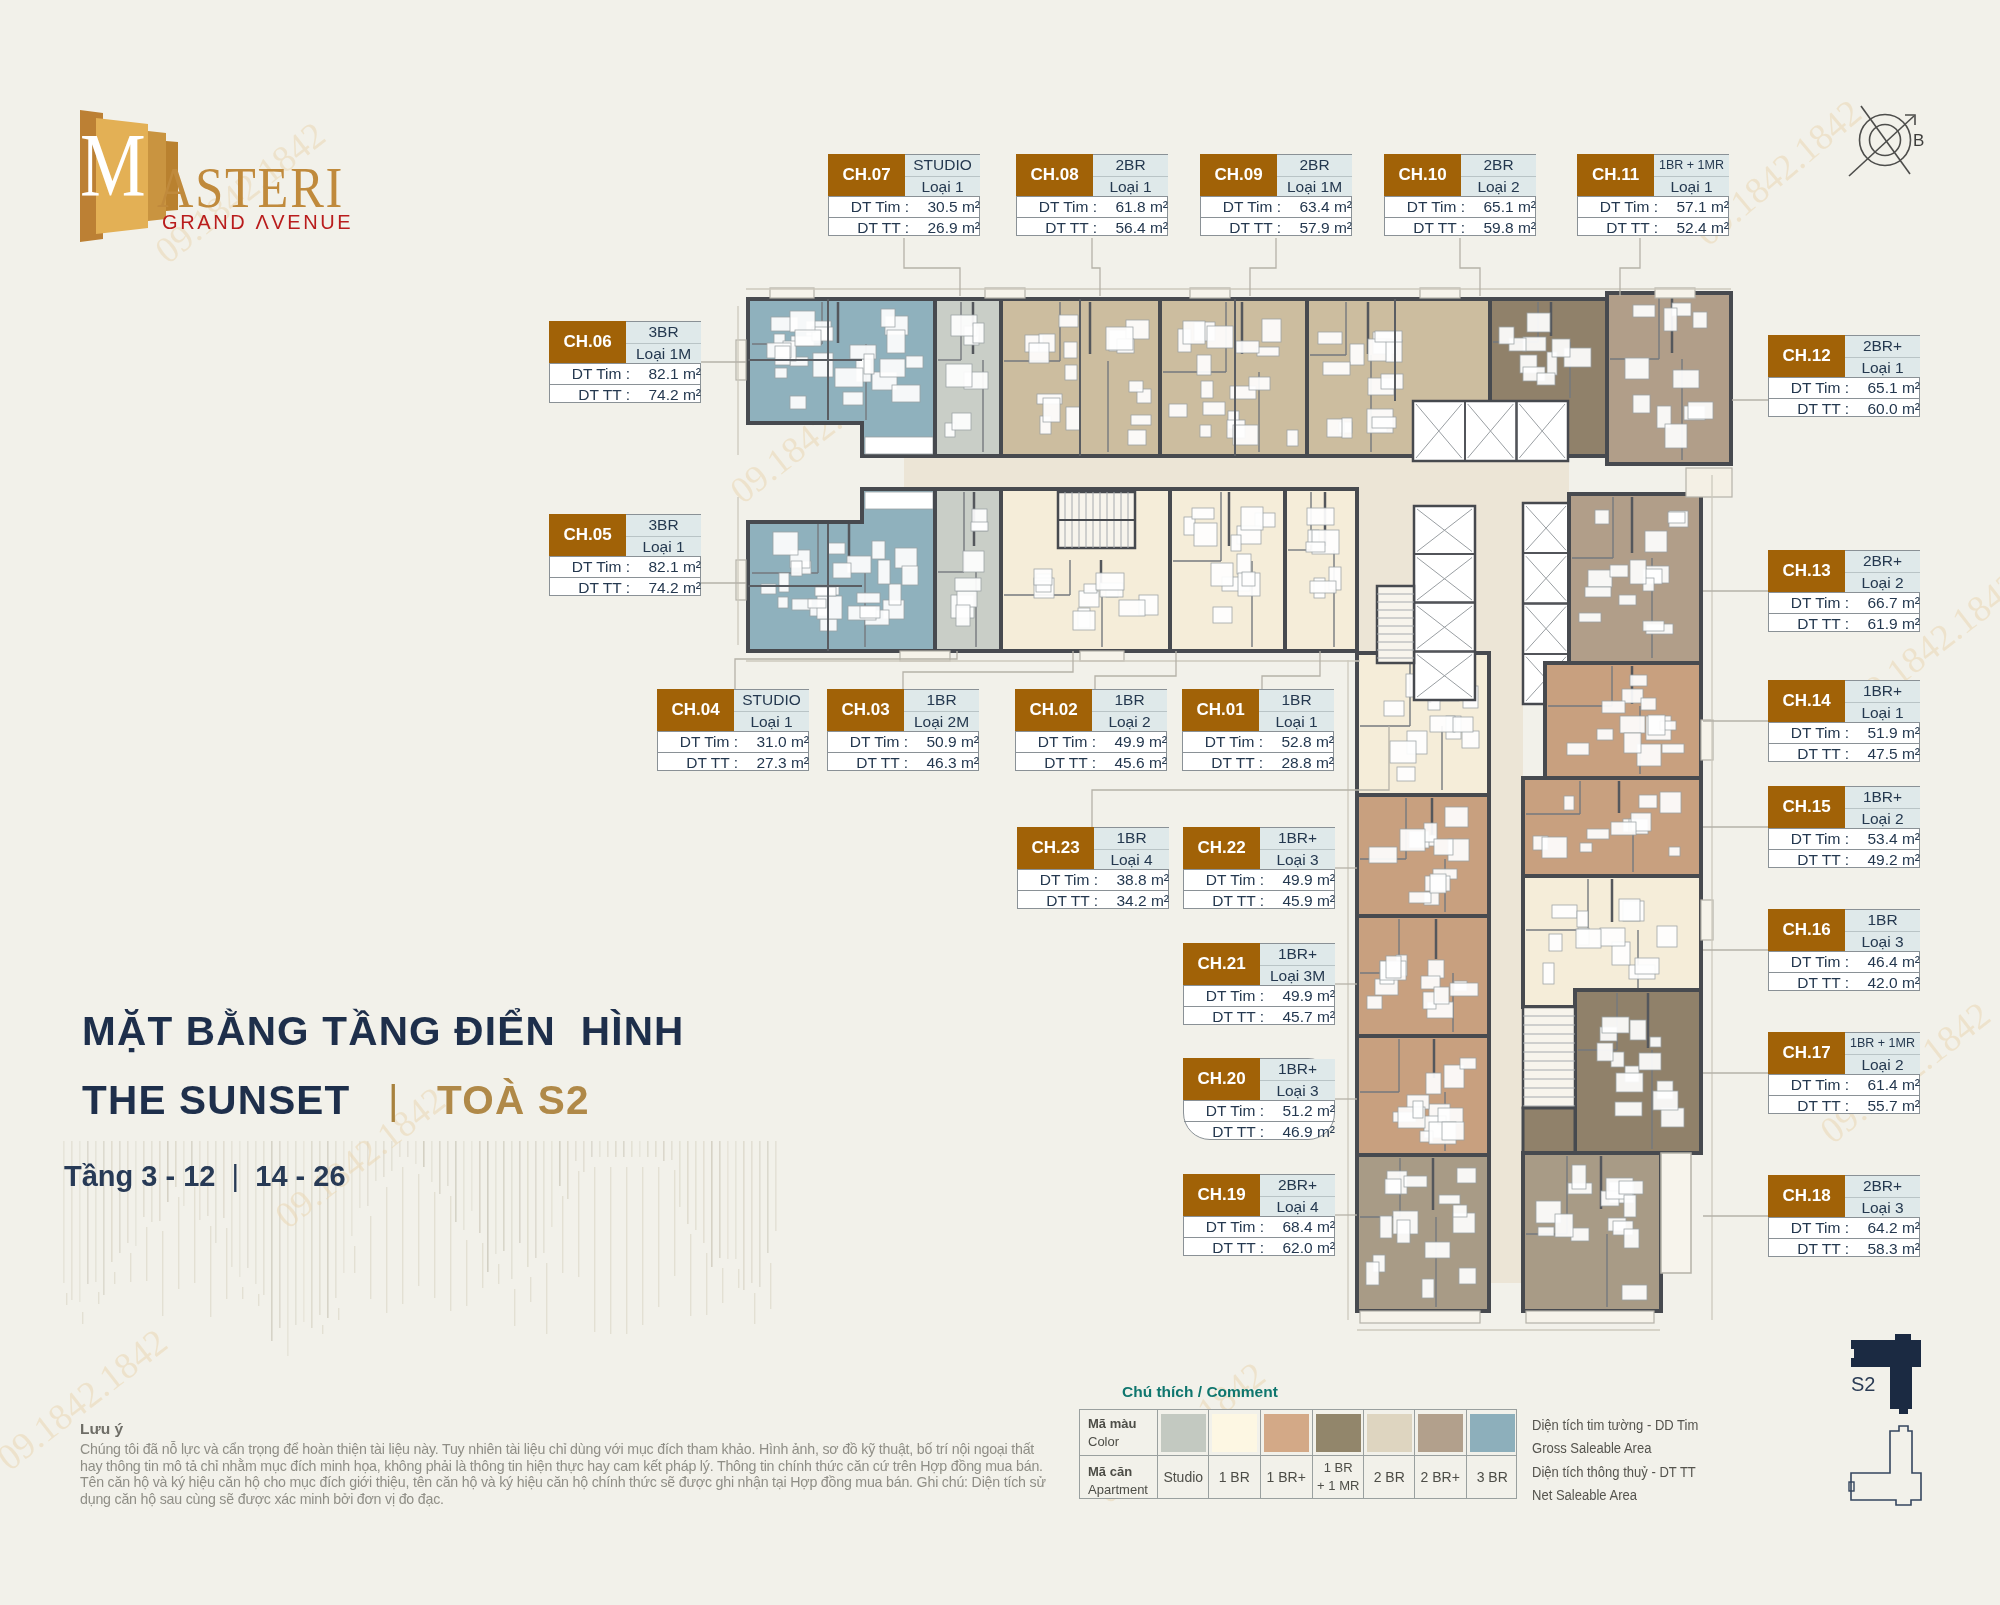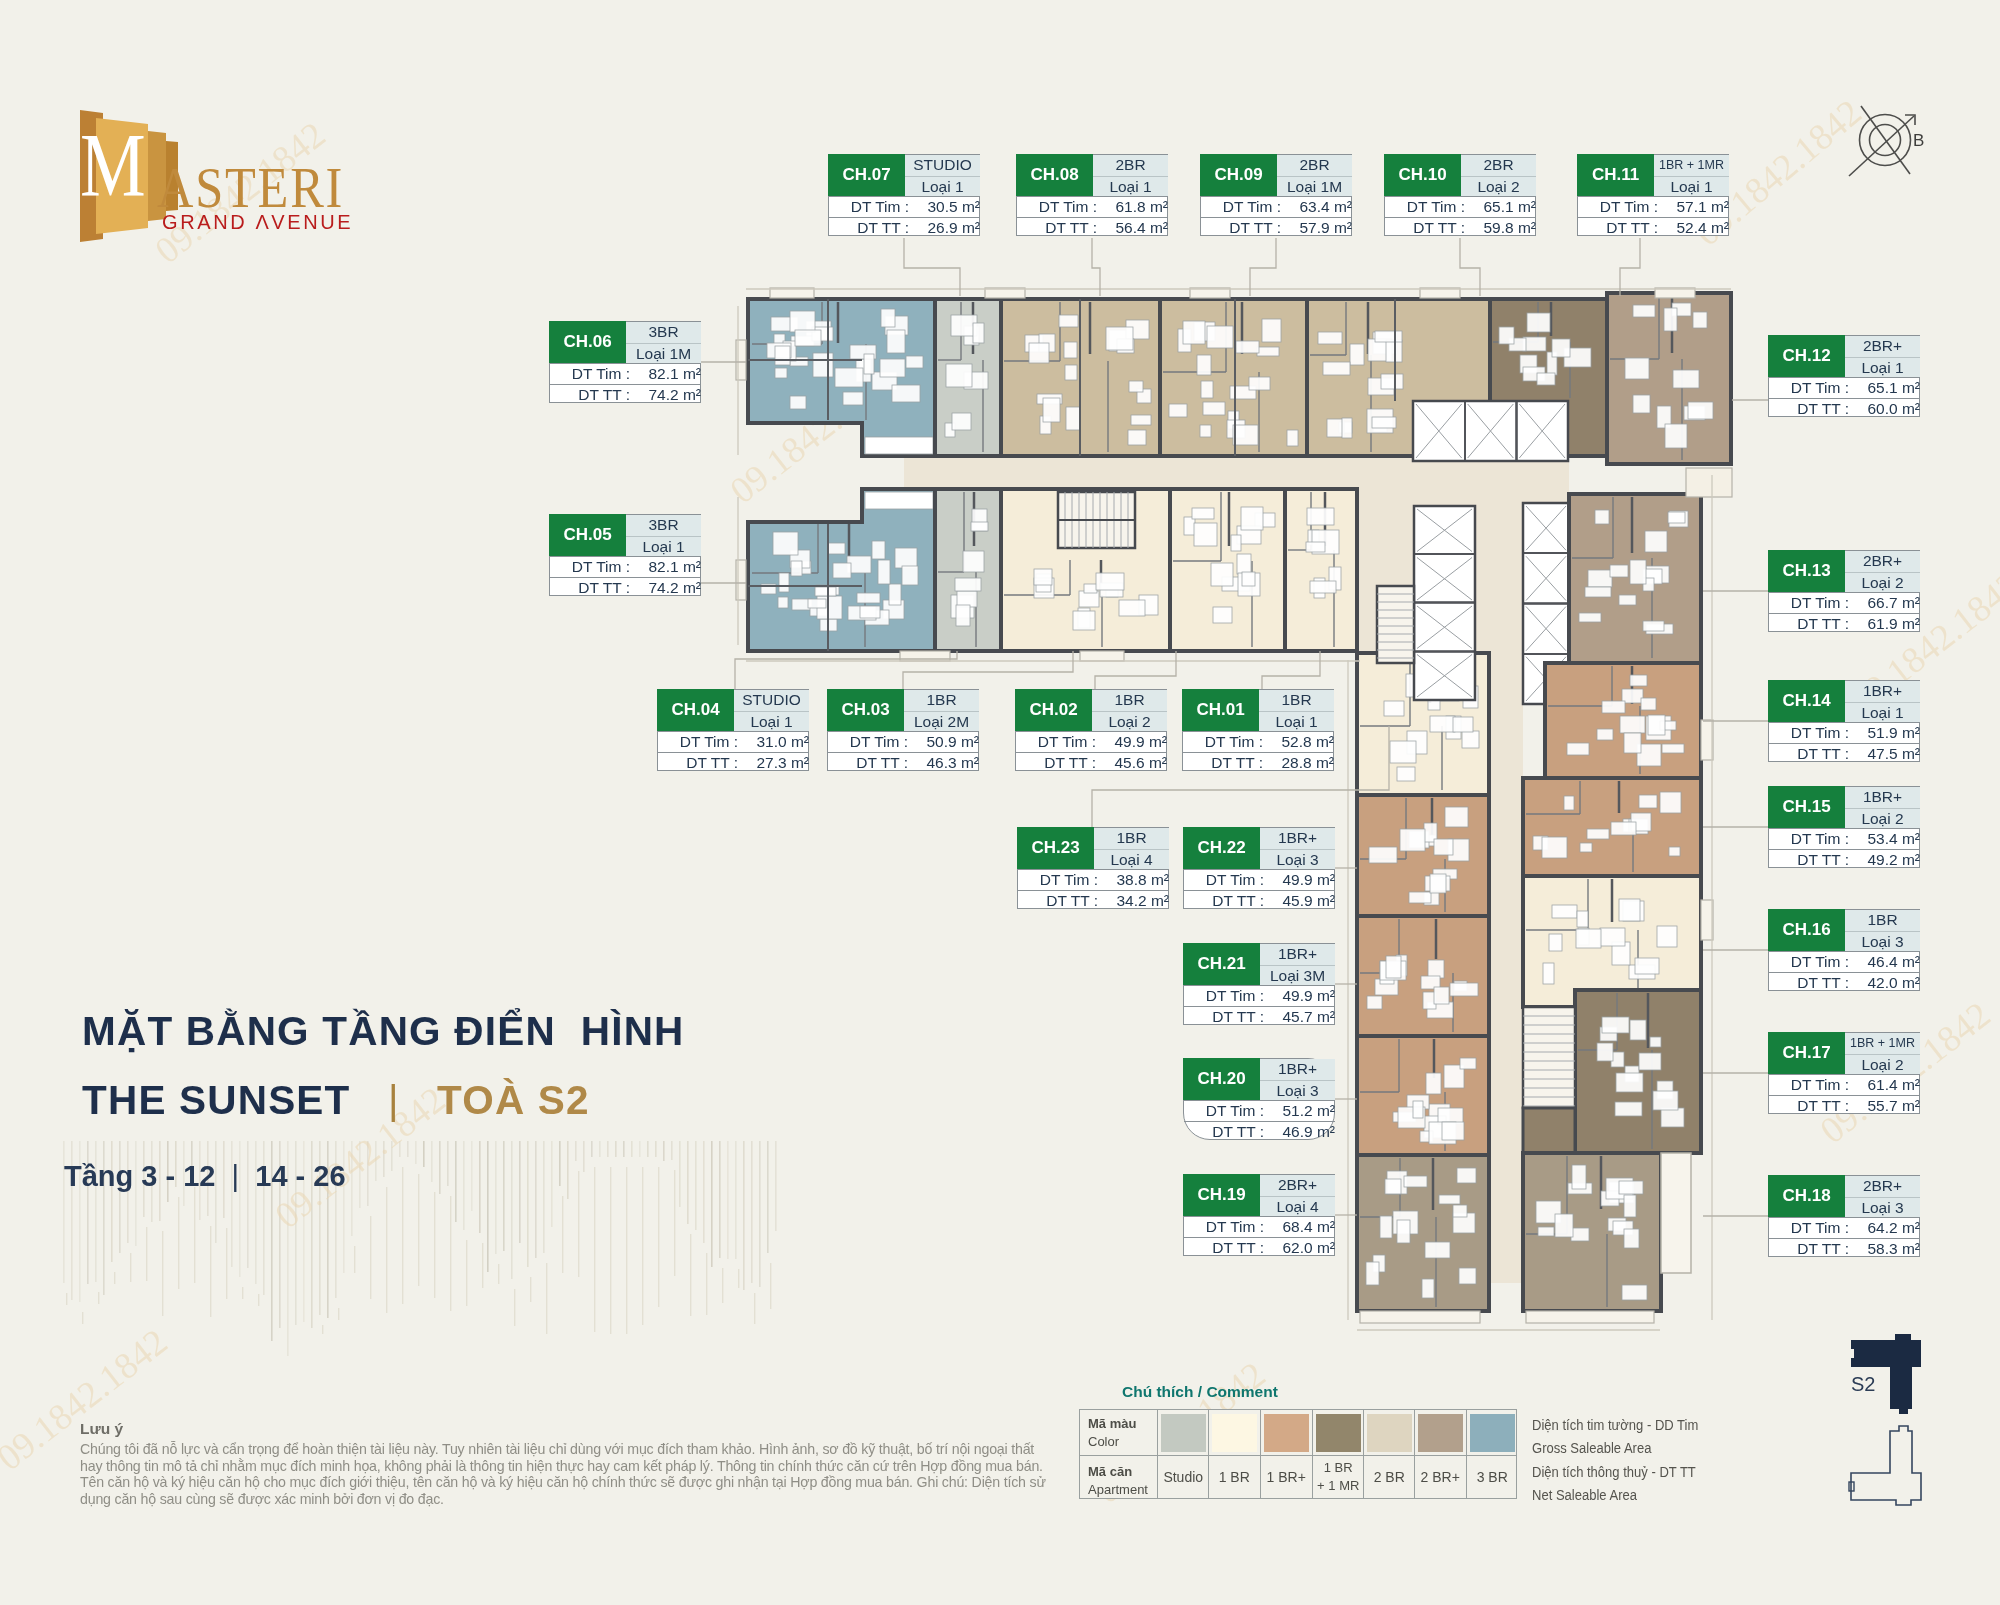--- a/index.html
+++ b/index.html
@@ -1,18 +1,18 @@
 <!DOCTYPE html>
 <html><head><meta charset="utf-8">
 <style>
 * { margin:0; padding:0; box-sizing:border-box; }
 html,body { width:2000px; height:1605px; background:#f2f1ea; font-family:"Liberation Sans", sans-serif; overflow:hidden; position:relative; }
 .wm { position:absolute; width:300px; text-align:center; font-size:37px; color:#ead5af; opacity:0.5; font-family:"Liberation Serif",serif; white-space:nowrap; }
 .tbl { position:absolute; width:152px; height:82px; background:#ffffff; border:1px solid #8a9196; color:#24384f; }
-.tbl .hd { position:absolute; left:-1px; top:-1px; width:77px; height:42px; background:#15803d; color:#fff; font-weight:bold; font-size:17px; text-align:center; line-height:42px; }
+.tbl .hd { position:absolute; left:-1px; top:-1px; width:77px; height:42px; background:#a16207; color:#fff; font-weight:bold; font-size:17px; text-align:center; line-height:42px; }
 .tbl .ty { position:absolute; left:76px; top:0; width:75px; height:20.5px; background:#dfe9ea; text-align:center; line-height:20px; font-size:15.5px; }
 .tbl .t2 { top:20.5px; border-top:1px solid #b9c4c6; }
 .tbl .rw { position:absolute; left:0; width:151px; height:20.5px; border-top:1px solid #8a9196; font-size:15.5px; line-height:20px; display:flex; }
 .tbl .r1 { top:41px; }
 .tbl .r2 { top:61.5px; }
 .tbl .lb { flex:0 0 53%; text-align:right; }
 .tbl .vl { flex:1; text-align:right; padding-left:9px; }
 .ttl { position:absolute; left:82px; font-size:40.5px; font-weight:bold; color:#1e2f4b; letter-spacing:1.2px; }
 .lgt { position:absolute; left:1079px; top:1409px; width:438px; height:90px; border:1px solid #9aa09f; background:#f2f1ea; }
 .lgc { position:absolute; width:51.5px; border-left:1px solid #9aa09f; color:#4d4d47; display:flex; align-items:center; justify-content:center; text-align:center; line-height:18px; }

